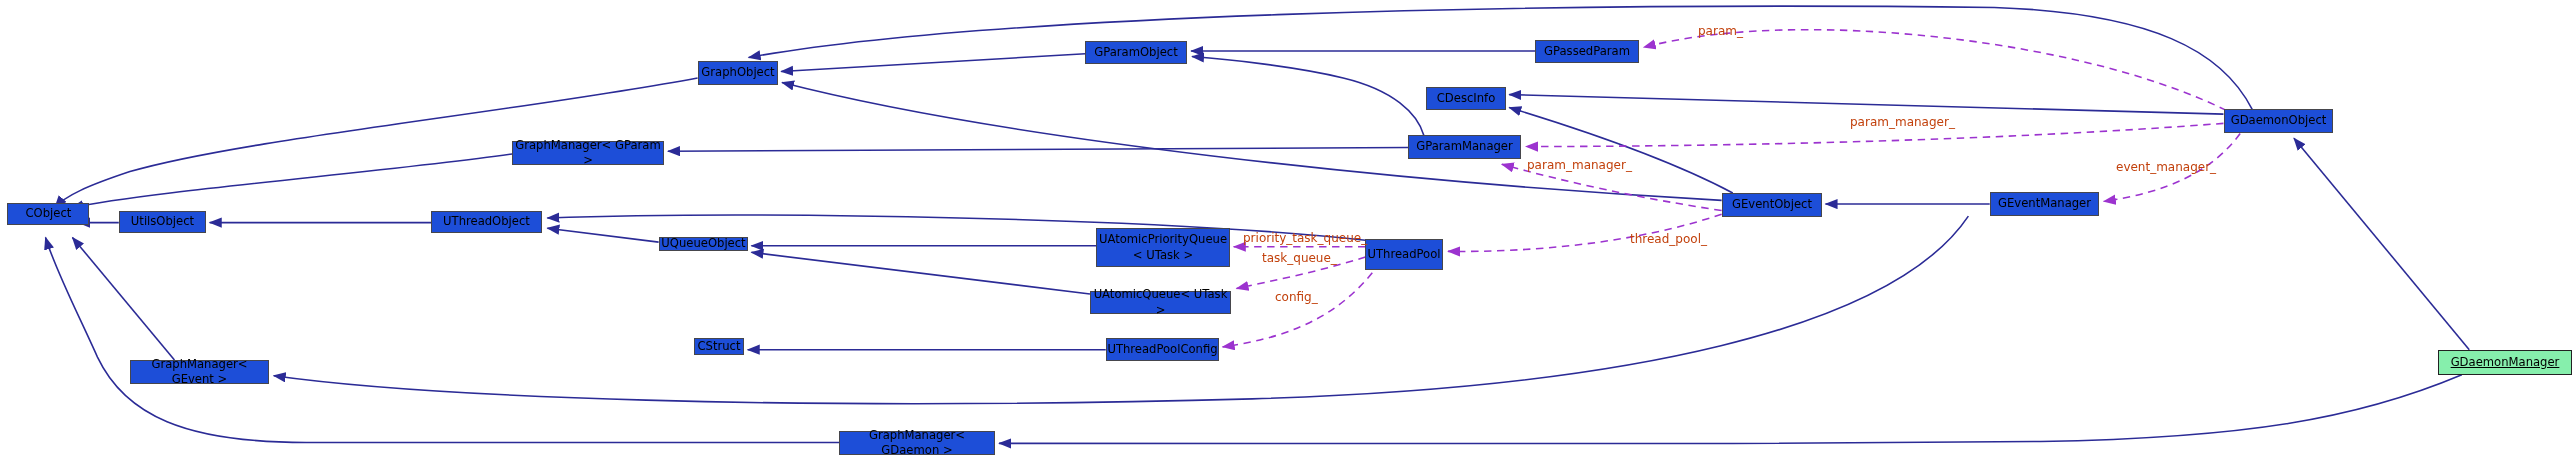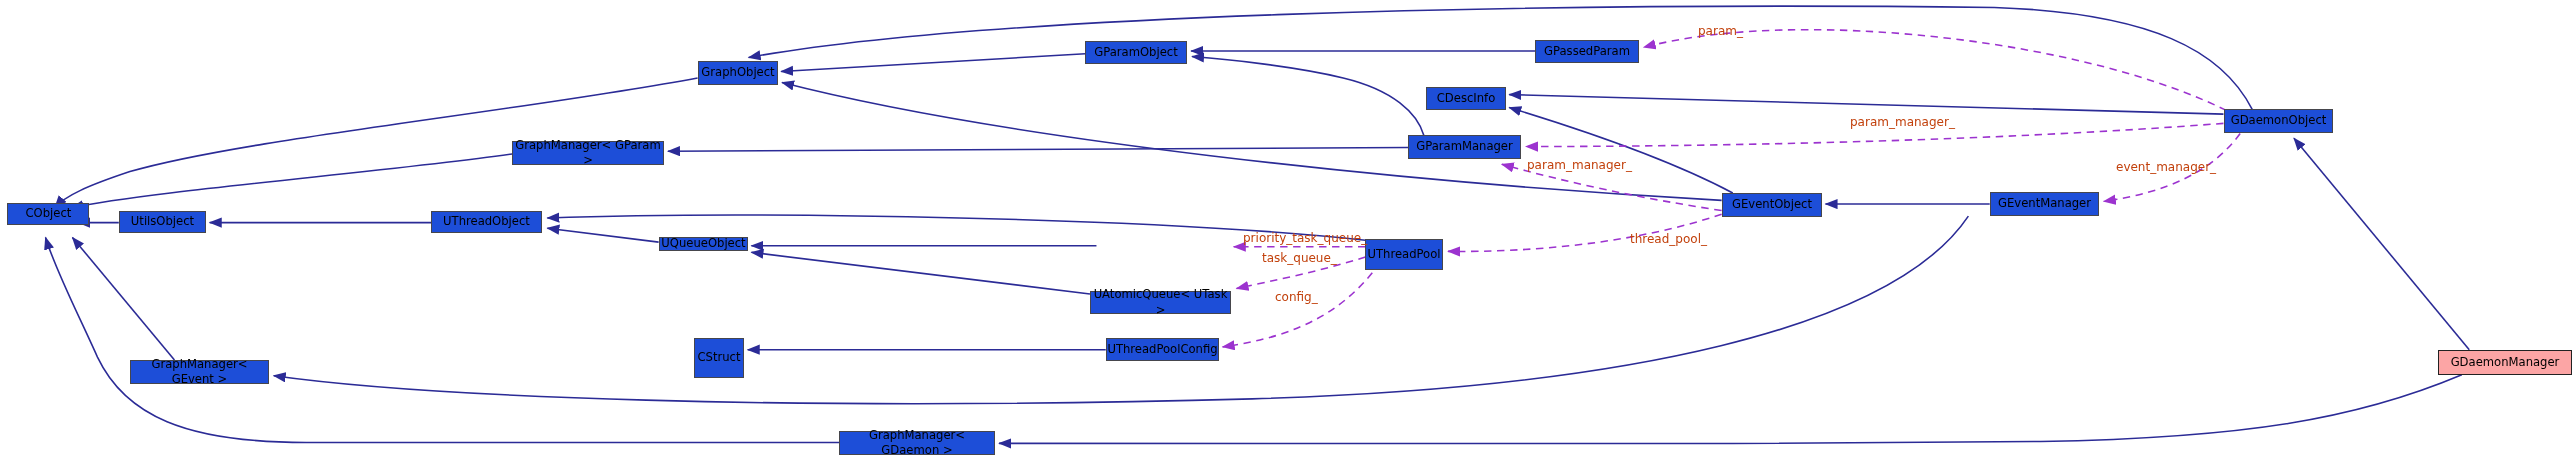--- a/index.html
+++ b/index.html
@@ -6,21 +6,21 @@
   body{width:2576px;height:461px;position:relative;font-family:"DejaVu Sans","Liberation Sans",sans-serif;}
   #canvas{position:absolute;left:0;top:0;width:2576px;height:461px;}
   #edges{position:absolute;left:0;top:0;}
   .node{
     position:absolute;
     display:flex;align-items:center;justify-content:center;
     background:#1d4ed8;border:1.4px solid #46464c;
     color:#000;font-size:11.6px;line-height:1.3;text-align:center;
     white-space:pre-line;box-sizing:border-box;cursor:pointer;
   }
-  .node.selected{background:#fca5a5;border:1.9px solid #222;cursor:default;}
+  .node.selected{background:#86efac;border:1.9px solid #222;cursor:default;text-decoration:underline;}
   .edge-label{
     position:absolute;color:#c2410c;font-size:12px;white-space:nowrap;
   }
   path.inherit{stroke:#2b2b96;stroke-width:1.7;fill:none;}
   path.usage{stroke:#9c33cf;stroke-width:1.7;fill:none;stroke-dasharray:8 6;}
 </style>
 </head>
 <body>
 
 <div id="canvas">
@@ -75,23 +75,25 @@
   <div class="node" style="left:698px;top:61px;width:80px;height:24px">GraphObject</div>
   <div class="node" style="left:512px;top:141px;width:152px;height:24px">GraphManager&lt; GParam &gt;</div>
   <div class="node" style="left:1085px;top:41px;width:102px;height:23px">GParamObject</div>
   <div class="node" style="left:1535px;top:40px;width:104px;height:23px">GPassedParam</div>
   <div class="node" style="left:1426px;top:87px;width:80px;height:23px">CDescInfo</div>
   <div class="node" style="left:1408px;top:135px;width:113px;height:24px">GParamManager</div>
   <div class="node" style="left:1722px;top:193px;width:100px;height:24px">GEventObject</div>
   <div class="node" style="left:1990px;top:192px;width:109px;height:24px">GEventManager</div>
   <div class="node" style="left:2224px;top:109px;width:109px;height:24px">GDaemonObject</div>
   <div class="node" style="left:659px;top:237px;width:89px;height:14px">UQueueObject</div>
+  <div class="node" style="left:1096px;top:228px;width:134px;height:39px">UAtomicPriorityQueue
+&lt; UTask &gt;</div>
   <div class="node" style="left:1365px;top:239px;width:78px;height:31px">UThreadPool</div>
   <div class="node" style="left:1090px;top:291px;width:141px;height:23px">UAtomicQueue&lt; UTask &gt;</div>
-  <div class="node" style="left:694px;top:338px;width:50px;height:40px">CStruct</div>
+  <div class="node" style="left:694px;top:338px;width:50px;height:17px">CStruct</div>
   <div class="node" style="left:1106px;top:338px;width:113px;height:23px">UThreadPoolConfig</div>
   <div class="node" style="left:130px;top:360px;width:139px;height:24px">GraphManager&lt; GEvent &gt;</div>
   <div class="node" style="left:839px;top:431px;width:156px;height:24px">GraphManager&lt; GDaemon &gt;</div>
   <div class="node selected" style="left:2438px;top:350px;width:134px;height:25px">GDaemonManager</div>
 
   <div class="edge-label" style="left:1698px;top:24px">param_</div>
   <div class="edge-label" style="left:1850px;top:115px">param_manager_</div>
   <div class="edge-label" style="left:1527px;top:158px">param_manager_</div>
   <div class="edge-label" style="left:2116px;top:160px">event_manager_</div>
   <div class="edge-label" style="left:1630px;top:232px">thread_pool_</div>

